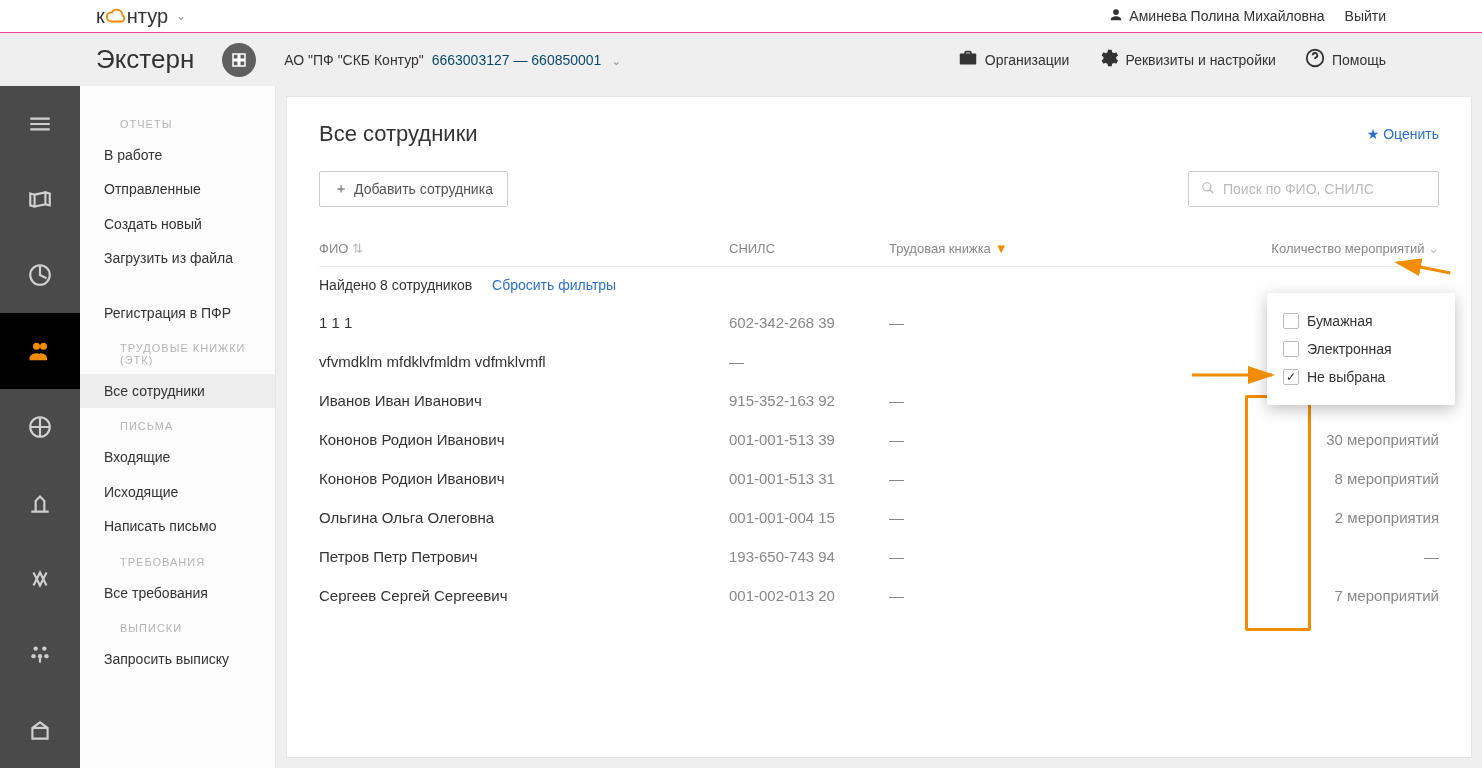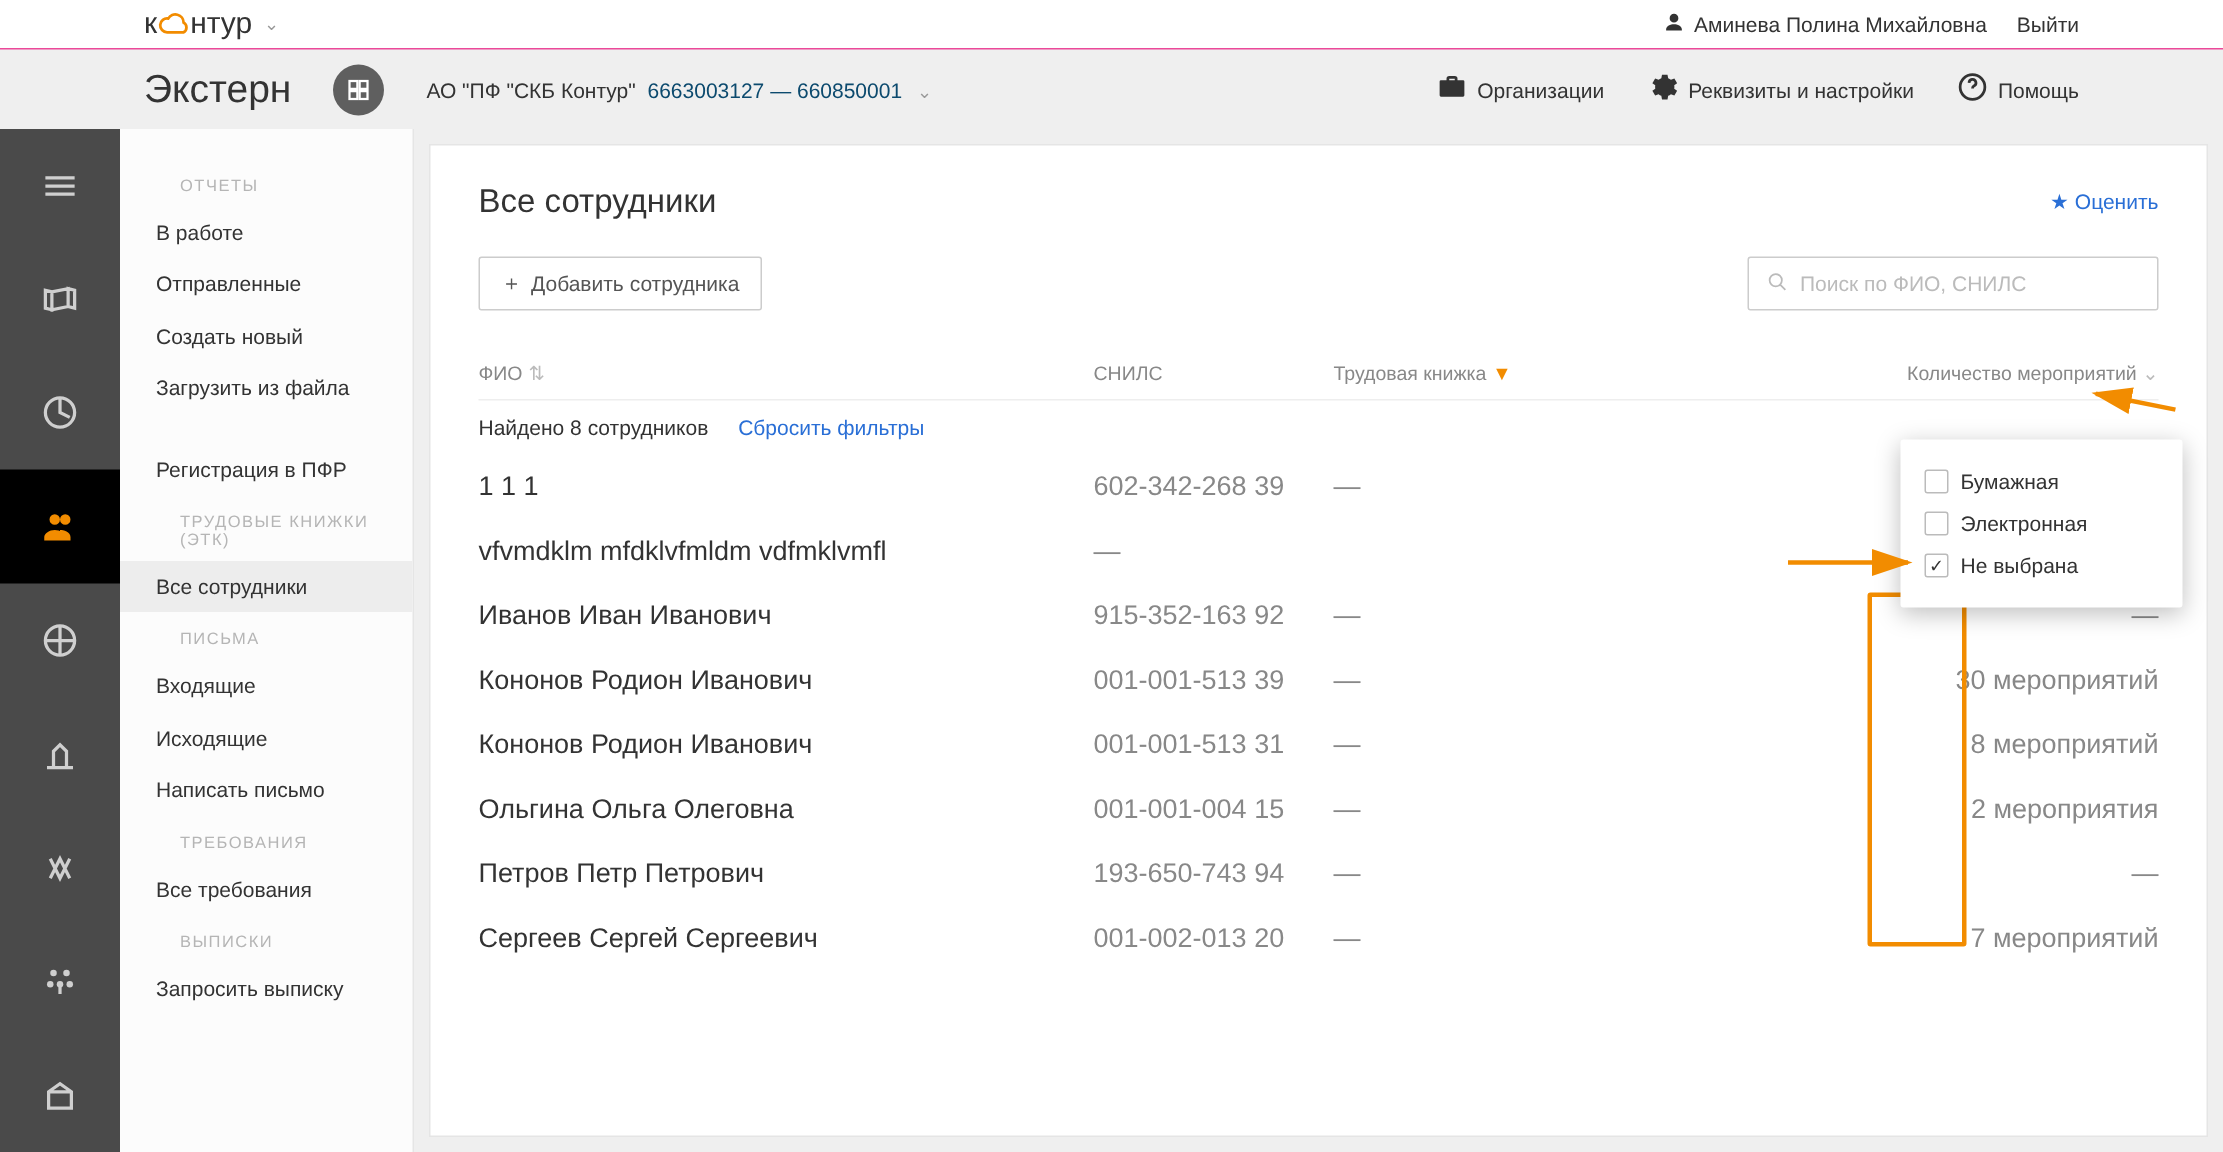--- a/index.html
+++ b/index.html
@@ -35,36 +35,36 @@
 
 .main { flex: 1; background: #efefef; padding: 10px; overflow: hidden; }
 .card { background: #fff; border: 1px solid #e5e5e5; padding: 24px 32px; height: 100%; position: relative; }
 .card-header { display:flex; justify-content:space-between; align-items:center; margin-bottom: 24px; }
 .card-title { font-size: 22px; color: #333; }
 .rate { color: #2a6fd6; font-size: 14px; display:flex; align-items:center; gap:4px; }
 .rate .star { color:#2a6fd6; }
 
 .toolbar { display:flex; justify-content:space-between; margin-bottom: 24px; }
 .btn { border:1px solid #ccc; background:#fff; padding: 8px 14px; border-radius:2px; font-size:14px; color:#555; display:flex; align-items:center; gap:6px;}
-.search { border:1px solid #ccc; border-radius:2px; padding: 8px 12px; width: 274px; display:flex; align-items:center; gap:8px; color:#999;}
+.search { border:1px solid #ccc; border-radius:2px; padding: 8px 12px; width: 251px; display:flex; align-items:center; gap:8px; color:#999;}
 .search input { border:none; outline:none; width:100%; font-size:14px; color:#333; }
 .search input::placeholder { color:#bbb; }
 
 .table { width: 100%; }
 .thead { display:flex; padding: 10px 0; color:#888; font-size:13px; border-bottom:1px solid #eee;}
 .col-fio { flex: 0 0 410px; }
 .col-snils { flex: 0 0 160px; }
 .col-tk { flex: 0 0 190px; position:relative; }
 .col-cnt { flex: 1; text-align: right; }
 .sort-ic { margin-left:4px; color:#bbb; }
 .filter-ic { color:#f28c00; margin-left:4px; }
 
 .found-row { padding: 10px 0; color:#333; font-size:14px;}
 .found-row a { color:#2a6fd6; text-decoration:none; margin-left:16px;}
-.trow { display:flex; padding: 11px 0; font-size:18px; color:#333; }
+.trow { display:flex; padding: 11px 0; font-size:15px; color:#333; }
 .trow .col-snils { color:#888; }
 .trow .col-tk { color:#888; }
 .trow .col-cnt { color:#888; }
 
 .tk-highlight { position:absolute; border:3px solid #f28c00; border-radius:2px; left:958px; top:298px; width:66px; height:236px; pointer-events:none; }
 
 .dropdown { position:absolute; left:980px; top:196px; width:188px; background:#fff; border-radius:2px; box-shadow:0 4px 16px rgba(0,0,0,0.25); padding:14px 16px; z-index:10;}
 .dropdown .opt { display:flex; align-items:center; gap:8px; padding:6px 0; font-size:14px; color:#333;}
 .dropdown .cb { width:16px; height:16px; border:1px solid #bbb; border-radius:2px; display:flex; align-items:center; justify-content:center; font-size:12px; color:#333; flex-shrink:0;}
 .dropdown .cb.checked { background:#fff; }

